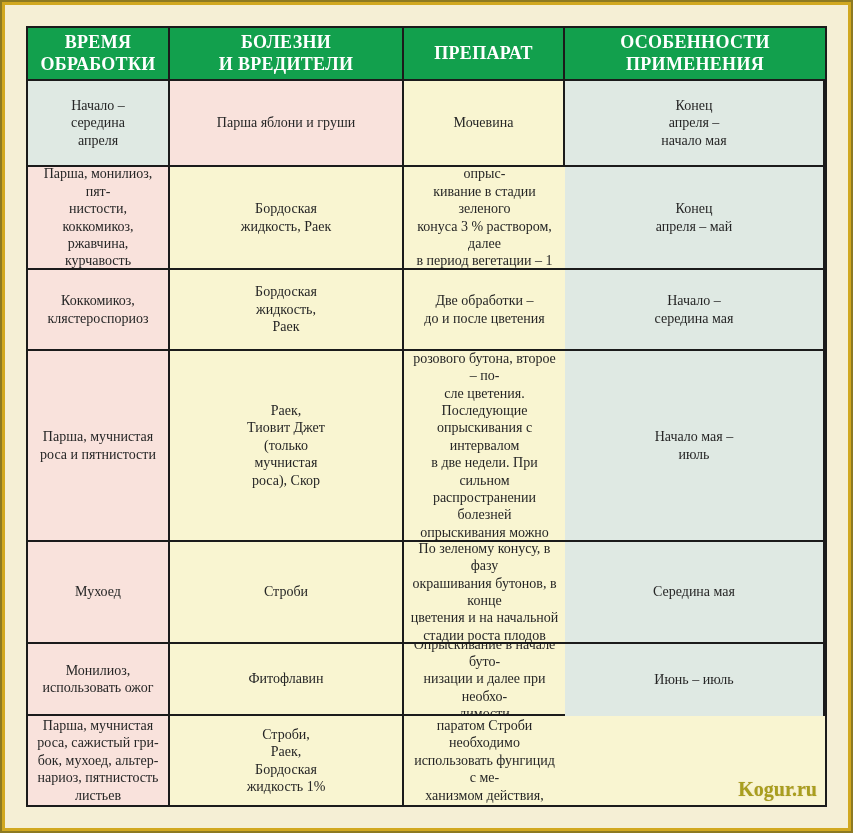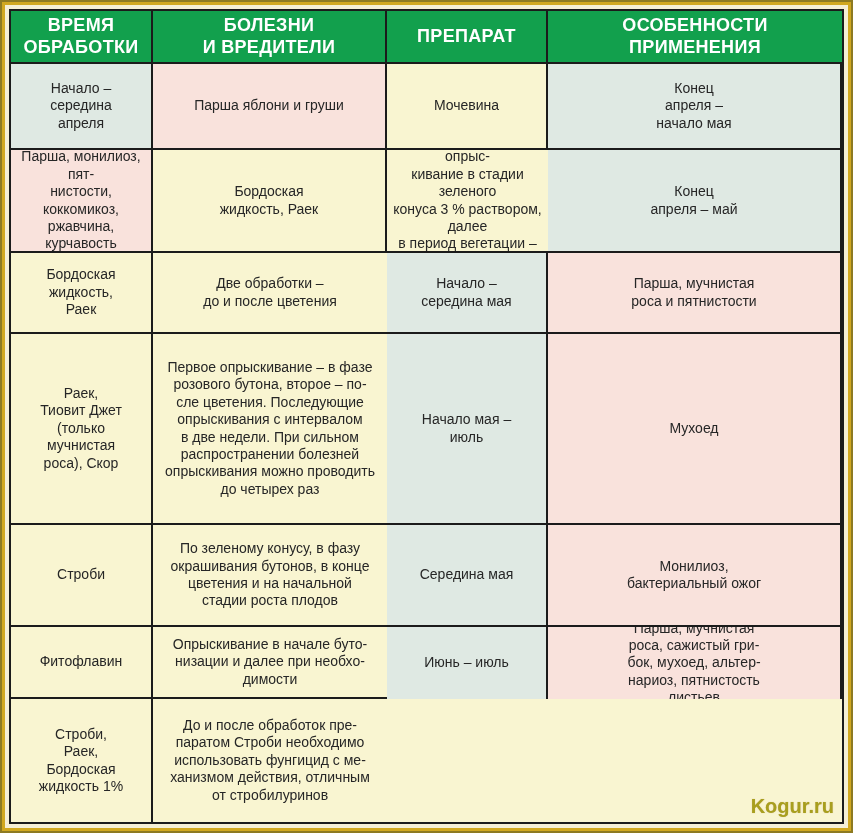--- a/index.html
+++ b/index.html
@@ -26,21 +26,22 @@
     width:853px;height:833px;
     box-sizing:border-box;
     background:var(--frame-outer);
     padding:2px;
   }
   .gold-frame{
     box-sizing:border-box;
     height:100%;
     border:3px solid var(--frame-gold);
     background:var(--frame-cream);
-    padding:4px;
+    padding:21px;
+    font-family:Liberation Serif, serif;
   }
   .table-border{
     position:relative;
     box-sizing:border-box;
     height:100%;
     border:2px solid var(--grid-border);
     background:var(--features-bg);
   }
   .grid{
     display:grid;
@@ -116,20 +117,22 @@
 ржавчина, курчавость</div>
         <div class="cell c-drug">Бордоская
 жидкость, Раек</div>
         <div class="cell c-features last-col">Бордоская жидкость: опрыс-
 кивание в стадии зеленого
 конуса 3 % раствором, далее
 в период вегетации – 1 %</div>
 
         <div class="cell c-time">Конец
 апреля – май</div>
+        <div class="cell c-disease">Коккомикоз,
+клястероспориоз</div>
         <div class="cell c-drug">Бордоская
 жидкость,
 Раек</div>
         <div class="cell c-features last-col">Две обработки –
 до и после цветения</div>
 
         <div class="cell c-time">Начало –
 середина мая</div>
         <div class="cell c-disease">Парша, мучнистая
 роса и пятнистости</div>
@@ -151,21 +154,21 @@
 июль</div>
         <div class="cell c-disease">Мухоед</div>
         <div class="cell c-drug">Строби</div>
         <div class="cell c-features last-col">По зеленому конусу, в фазу
 окрашивания бутонов, в конце
 цветения и на начальной
 стадии роста  плодов</div>
 
         <div class="cell c-time">Середина мая</div>
         <div class="cell c-disease">Монилиоз,
-бактериальный ожог</div>
+использовать ожог</div>
         <div class="cell c-drug">Фитофлавин</div>
         <div class="cell c-features last-col">Опрыскивание в начале буто-
 низации и далее при необхо-
 димости</div>
 
         <div class="cell c-time last-row">Июнь – июль</div>
         <div class="cell c-disease last-row">Парша, мучнистая
 роса, сажистый гри-
 бок, мухоед, альтер-
 нариоз, пятнистость

